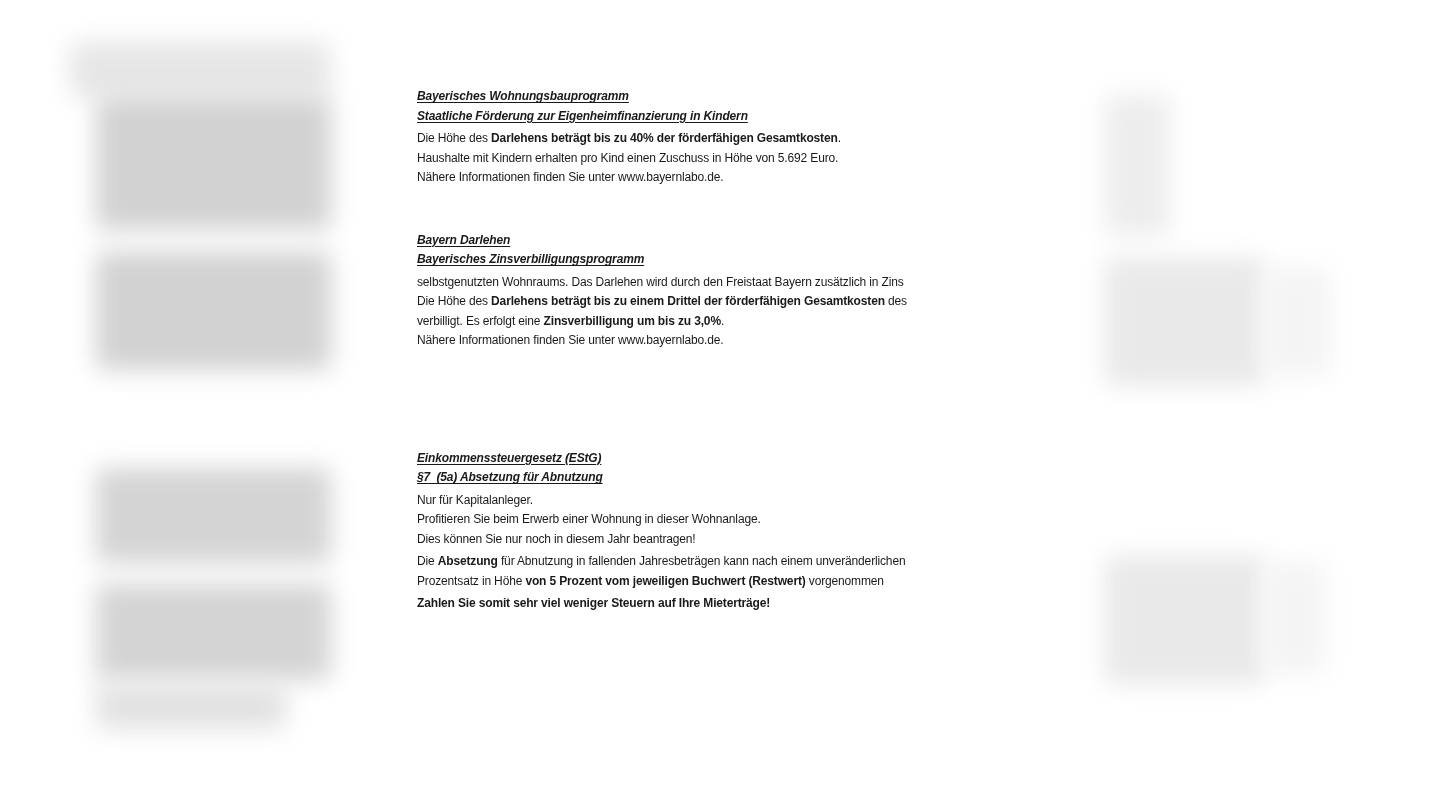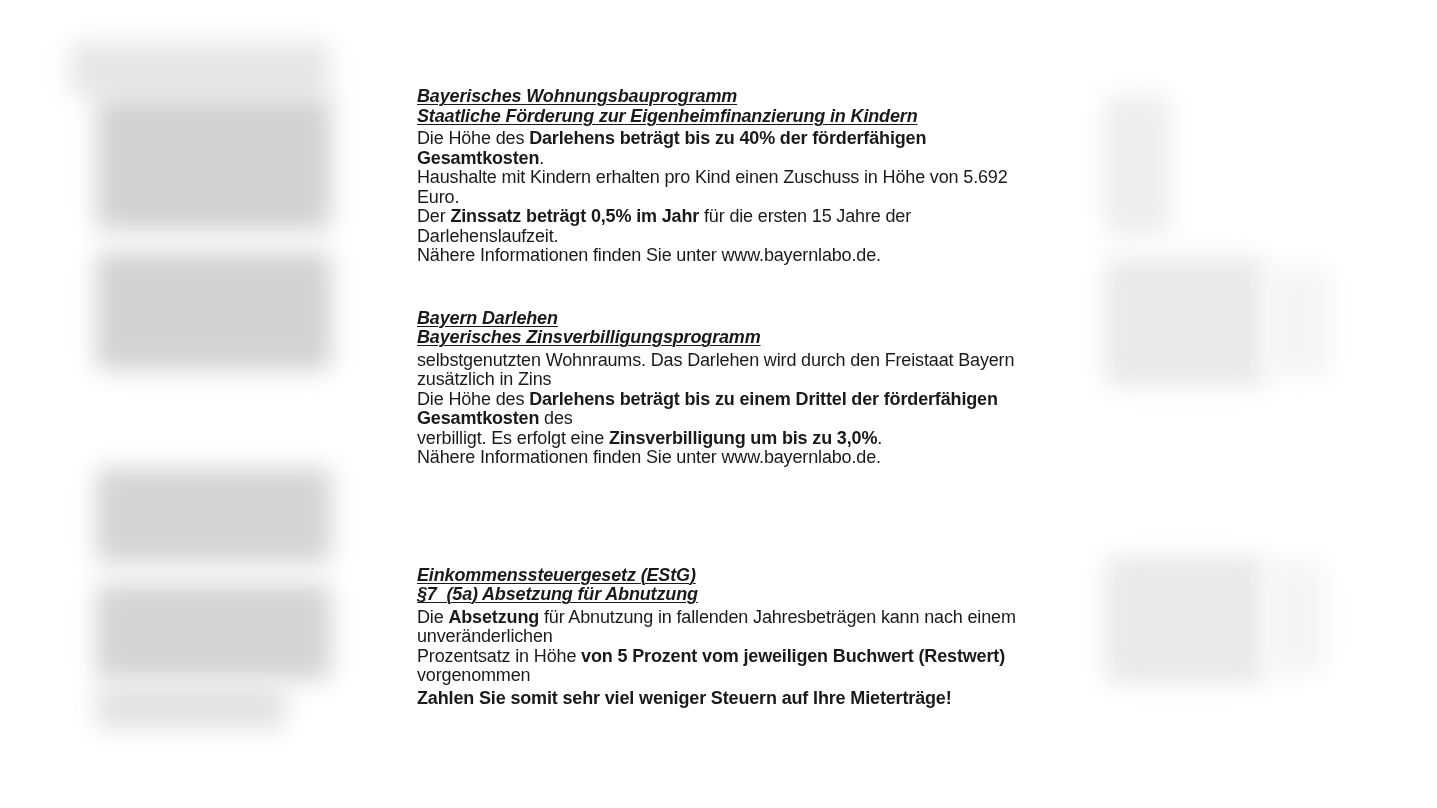--- a/index.html
+++ b/index.html
@@ -12,21 +12,21 @@
   }
   
   .preview{position:absolute;inset:0;pointer-events:auto;}
   .blob{position:absolute;border-radius:8px;filter:blur(12px);}
   
   .doc{
     position:absolute;
     left:417px;top:87px;
     width:600px;
     color:#1a1a1a;
-    font-size:18px;
+    font-size:12px;
     line-height:19.5px;
     letter-spacing:-0.15px;
   }
   .sec{margin-top:0;}
   .sec.sec-1{margin-top:43px;}
   .sec.sec-2{margin-top:98px;}
   .heading-line{
     font-weight:700;
     font-style:italic;
     text-decoration:underline;
@@ -65,21 +65,20 @@
 
   <main class="doc" id="doc-root">
       <section class="sec sec-0">
         <div>
           <div class="heading-line">Bayerisches Wohnungsbauprogramm</div>
           <div class="heading-line">Staatliche Förderung zur Eigenheimfinanzierung in Kindern</div>
         </div>
         <div class="para">
           <div class="text-line"><span class="seg">Die Höhe des </span><span class="seg b">Darlehens beträgt bis zu 40% der förderfähigen Gesamtkosten</span><span class="seg">.</span></div>
           <div class="text-line"><span class="seg">Haushalte mit Kindern erhalten pro Kind einen Zuschuss in Höhe von 5.692 Euro.</span></div>
-          <div class="text-line"><span class="seg">Der </span><span class="seg b">Zinssatz beträgt 0,5% im Jahr</span><span class="seg"> für die ersten 15 Jahre der Darlehenslaufzeit.</span></div>
           <div class="text-line"><span class="seg">Nähere Informationen finden Sie unter www.bayernlabo.de.</span></div>
         </div>
       </section>
       <section class="sec sec-1">
         <div>
           <div class="heading-line">Bayern Darlehen</div>
           <div class="heading-line">Bayerisches Zinsverbilligungsprogramm</div>
         </div>
         <div class="para">
           <div class="text-line"><span class="seg">selbstgenutzten Wohnraums. Das Darlehen wird durch den Freistaat Bayern zusätzlich in Zins</span></div>
@@ -87,20 +86,25 @@
           <div class="text-line"><span class="seg">verbilligt. Es erfolgt eine </span><span class="seg b">Zinsverbilligung um bis zu 3,0%</span><span class="seg">.</span></div>
           <div class="text-line"><span class="seg">Nähere Informationen finden Sie unter www.bayernlabo.de.</span></div>
         </div>
       </section>
       <section class="sec sec-2">
         <div>
           <div class="heading-line">Einkommenssteuergesetz (EStG)</div>
           <div class="heading-line">§7&nbsp; (5a) Absetzung für Abnutzung</div>
         </div>
         <div class="para">
+          <div class="text-line"><span class="seg">Nur für Kapitalanleger.</span></div>
+          <div class="text-line"><span class="seg">Profitieren Sie beim Erwerb einer Wohnung in dieser Wohnanlage.</span></div>
+          <div class="text-line"><span class="seg">Dies können Sie nur noch in diesem Jahr beantragen!</span></div>
+        </div>
+        <div class="para">
           <div class="text-line"><span class="seg">Die </span><span class="seg b">Absetzung</span><span class="seg"> für Abnutzung in fallenden Jahresbeträgen kann nach einem unveränderlichen</span></div>
           <div class="text-line"><span class="seg">Prozentsatz in Höhe </span><span class="seg b">von 5 Prozent vom jeweiligen Buchwert (Restwert)</span><span class="seg"> vorgenommen</span></div>
         </div>
         <div class="para">
           <div class="text-line"><span class="seg b u">Zahlen Sie somit sehr viel weniger Steuern auf Ihre Mieterträge!</span></div>
         </div>
       </section>
     </main>
 
 </div>

